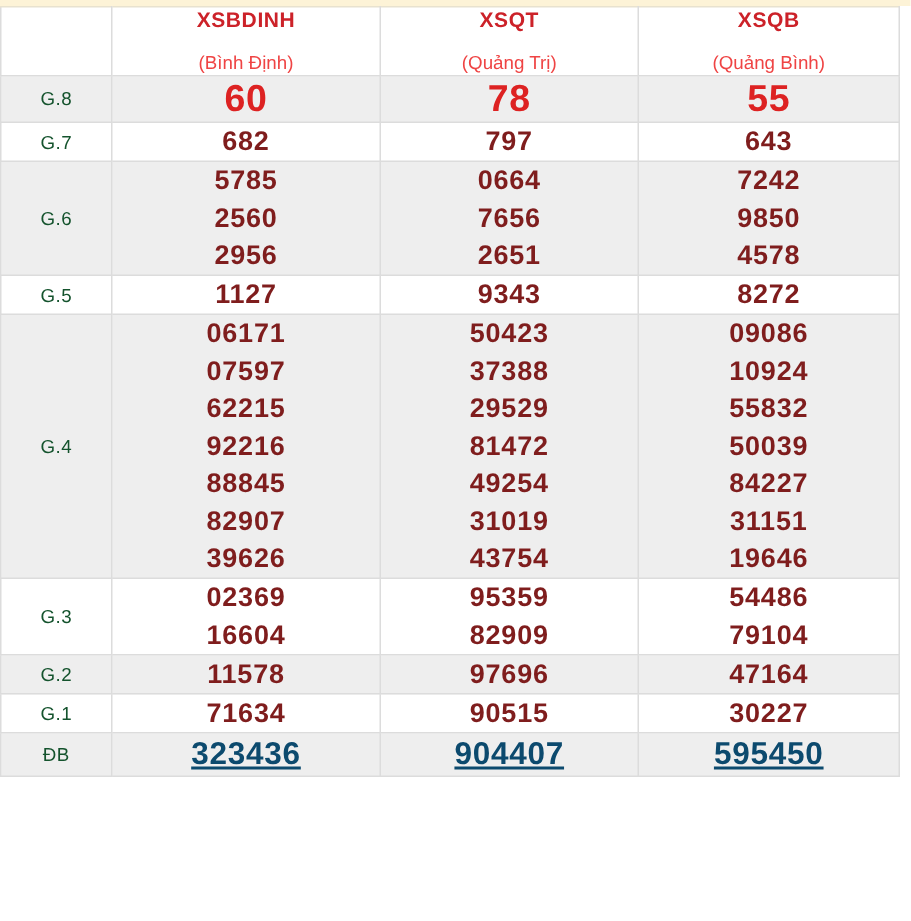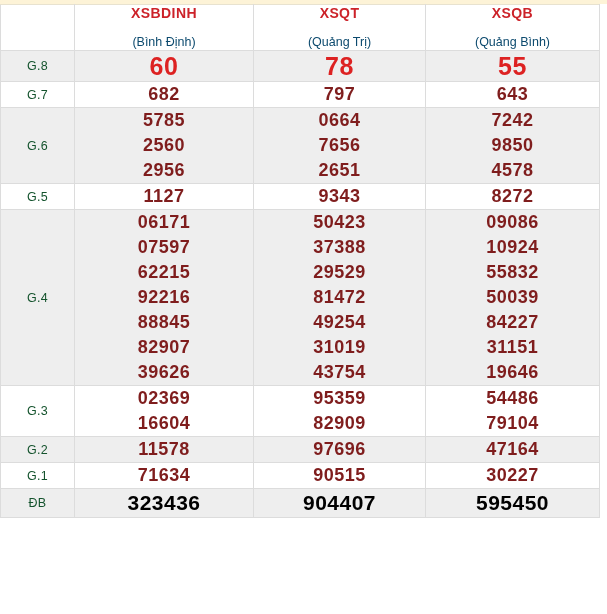--- a/index.html
+++ b/index.html
@@ -66,21 +66,21 @@
   .hdr-code {
     display: block;
     color: #cc2229;
     font-weight: bold;
     font-size: 14px;
     letter-spacing: 0.4px;
     line-height: 17px;
   }
   .hdr-prov {
     display: block;
-    color: #0c4a6e;
+    color: #ef4444;
     font-size: 12.5px;
     line-height: 16px;
     font-weight: normal;
     margin-top: 12px;
   }
   .hdr-blank {
     background: #ffffff;
     height: 42px;
   }
 
@@ -105,21 +105,21 @@
     line-height: 25px;
   }
 
   
   tr.shade > td { background: #eeeeee; }
   tr.plain > td { background: #ffffff; }
 
   
   .g8 .val-cell { color: #dd2222; font-size: 25px; }
   .g8 .val-cell .num { line-height: 30px; }
-  .db .val-cell { color: #000000; font-size: 21px; }
+  .db .val-cell { color: #0c4a6e; font-size: 21px; text-decoration: underline; }
   .db .val-cell .num { line-height: 28px; }
 </style>
 </head>
 <body>
 
 <div id="page">
 
   <div class="top-band"></div>
 
   <div class="table-wrap">

